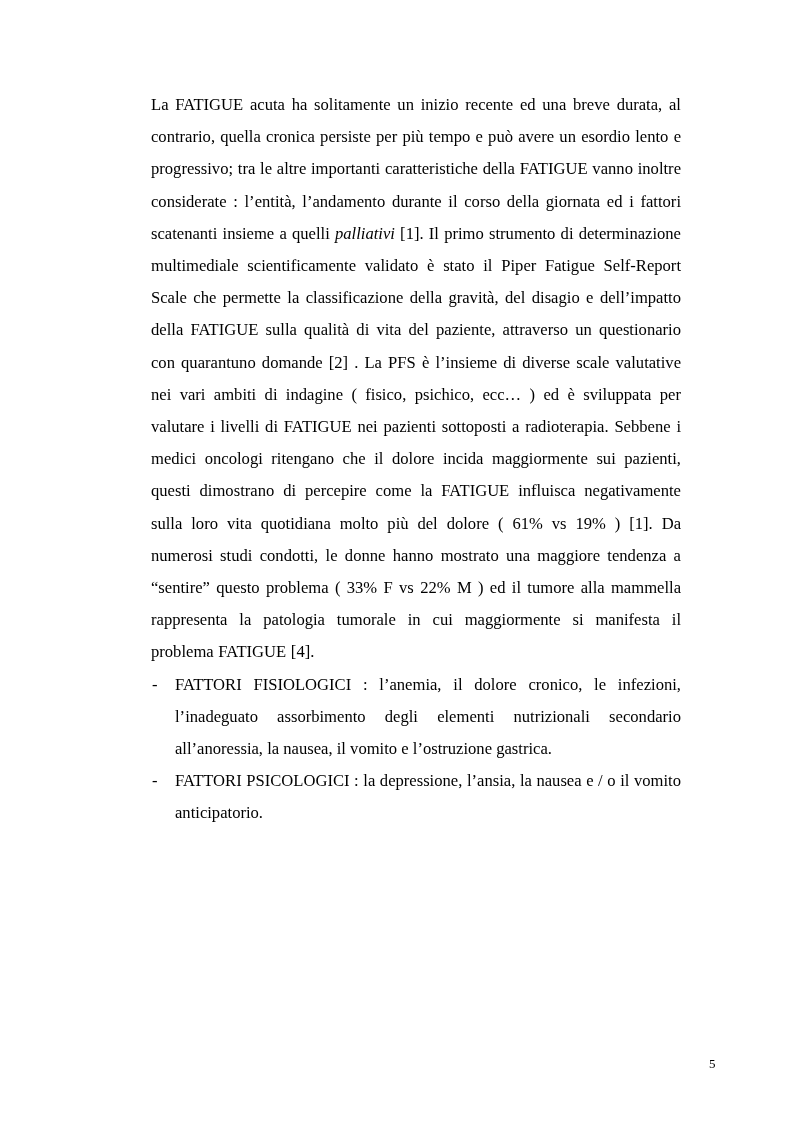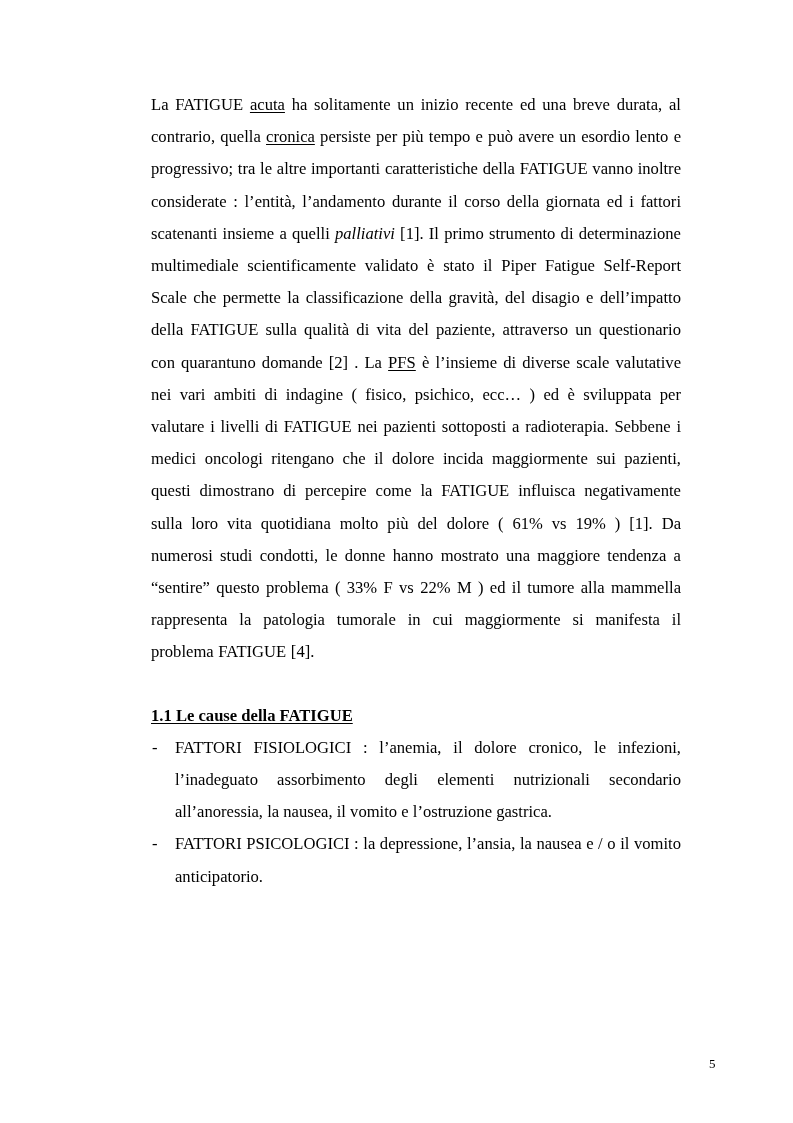--- a/index.html
+++ b/index.html
@@ -21,21 +21,21 @@
       top: 89px;
       width: 530px;
     }
     .para {
       font-size: 16.6px;
       line-height: 32.2px;
       text-align: justify;
       margin: 0;
       word-spacing: 0.5px;
     }
-    .u { text-decoration: underline; text-underline-offset: 2px; }
+    .u { text-underline-offset: 2px; }
     .i { font-style: italic; }
     .heading {
       font-size: 16.6px;
       font-weight: bold;
       text-decoration: underline;
       text-underline-offset: 2px;
       line-height: 32.2px;
       margin: 31px 0 0 0;
     }
     .list {
@@ -62,21 +62,20 @@
       font-size: 13px;
       font-family: "Liberation Serif", "DejaVu Serif", serif;
     }
   </style>
 </head>
 <body>
 
 <div class="page">
   <p class="para"><span> La FATIGUE </span><span class="u">acuta</span><span> ha solitamente un inizio recente ed una breve durata, al contrario, quella </span><span class="u">cronica</span><span> persiste per più tempo e può avere un esordio lento e progressivo; tra le altre importanti caratteristiche della FATIGUE vanno inoltre considerate : l’entità, l’andamento durante il corso della giornata ed  i fattori scatenanti insieme a quelli </span><span class="i">palliativi</span><span>  [1]. Il primo strumento di determinazione multimediale scientificamente validato è stato il Piper Fatigue Self-Report Scale che permette la classificazione della gravità, del disagio e dell’impatto della FATIGUE sulla qualità di vita del paziente, attraverso un questionario con quarantuno domande [2] . La </span><span class="u">PFS</span><span> è l’insieme di diverse scale valutative nei vari ambiti di indagine ( fisico, psichico, ecc… ) ed è sviluppata per valutare i livelli di FATIGUE nei pazienti sottoposti a radioterapia. Sebbene i medici oncologi ritengano che il dolore incida maggiormente sui pazienti, questi dimostrano di percepire come la FATIGUE influisca negativamente  sulla loro vita quotidiana molto più del dolore ( 61% vs 19% ) [1]. Da numerosi studi condotti, le donne hanno mostrato una maggiore tendenza a “sentire” questo problema ( 33% F vs 22% M ) ed il tumore alla mammella rappresenta la patologia tumorale in cui maggiormente si manifesta il problema FATIGUE [4].</span></p>
 
-  <h2 class="heading">1.1  Le cause della FATIGUE</h2>
 
 
   <ul class="list">
     <li>
       <span class="dash">-</span>
       <span>FATTORI FISIOLOGICI : l’anemia, il dolore cronico, le infezioni, l’inadeguato assorbimento degli elementi nutrizionali secondario all’anoressia, la nausea, il vomito e l’ostruzione gastrica.</span>
     </li>
     <li>
       <span class="dash">-</span>
       <span>FATTORI PSICOLOGICI : la depressione, l’ansia, la nausea e / o il vomito anticipatorio.</span>

